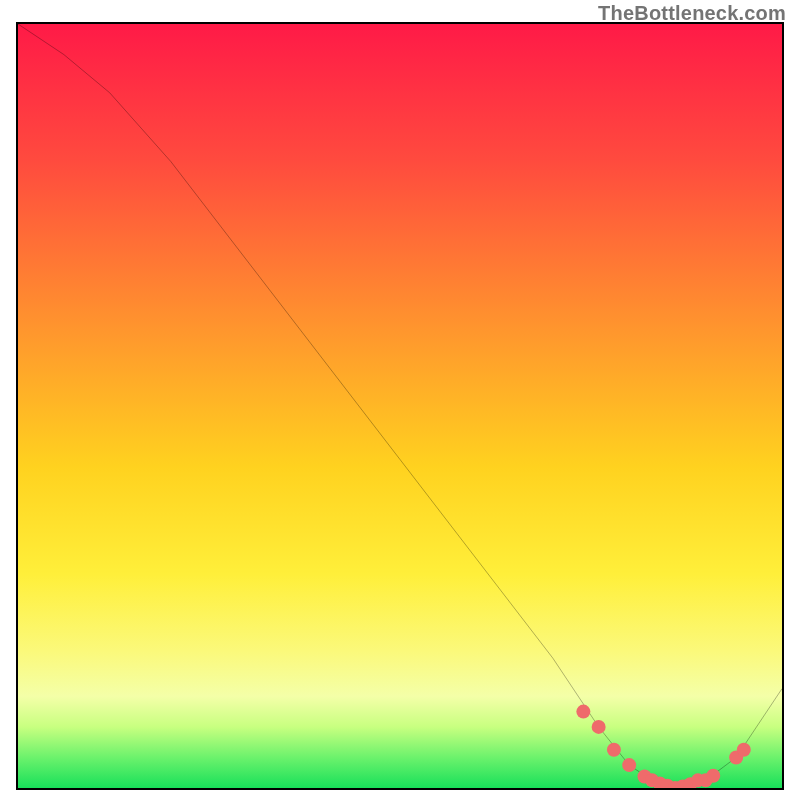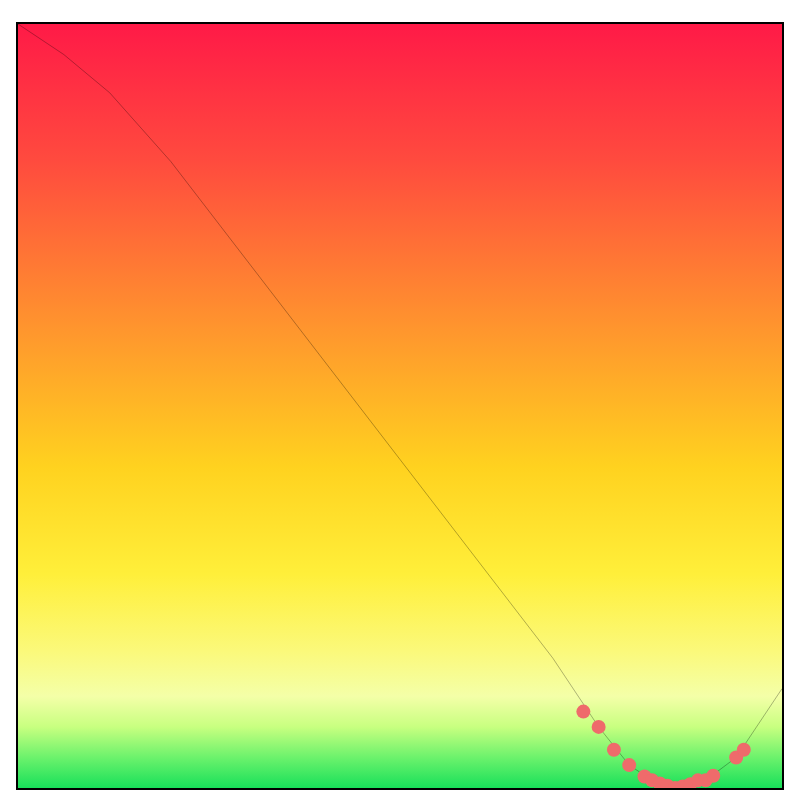--- a/index.html
+++ b/index.html
@@ -57,20 +57,21 @@
     font-weight: 600;
     color: #747474;
     letter-spacing: 0.2px;
   }
 </style>
 </head>
 <body>
 
 <div class="stage">
 
+  <div class="watermark">TheBottleneck.com</div>
 
   <div class="plot">
     <div class="gradient"></div>
 
     <svg class="curve" viewBox="0 0 100 100" preserveAspectRatio="none">
       <g transform="translate(0,100) scale(1,-1)">
         <path fill="none" stroke="#000000" stroke-width="0.30" vector-effect="non-scaling-stroke" stroke-linejoin="round" d="M 0 100 L 6 96 L 12 91 L 20 82 L 30 69 L 40 56 L 50 43 L 60 30 L 70 17 L 76 8 L 80 3 L 83 1 L 86 0 L 90 1 L 94 4 L 100 13"></path>
         <g>
             <circle cx="74" cy="10" r="0.916" fill="#ef6b6b"></circle>
             <circle cx="76" cy="8" r="0.916" fill="#ef6b6b"></circle>

